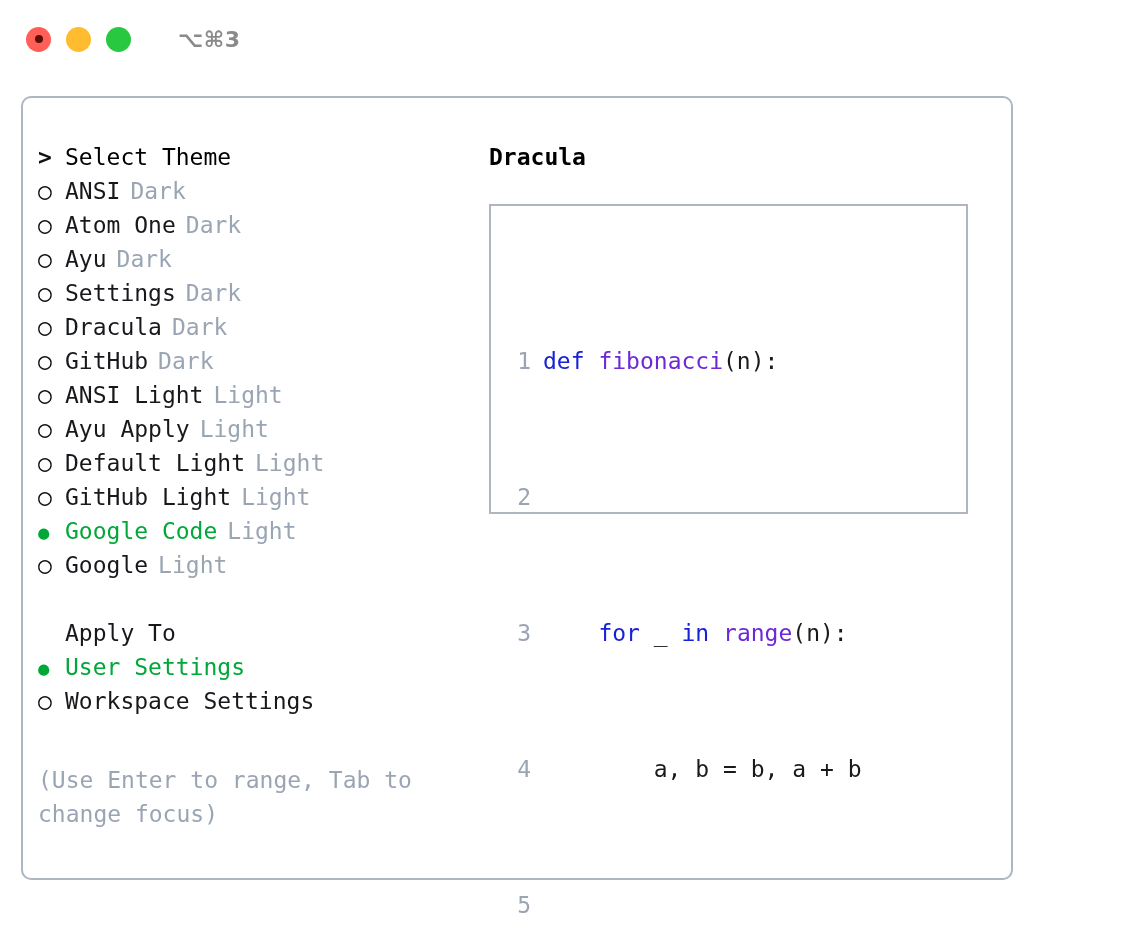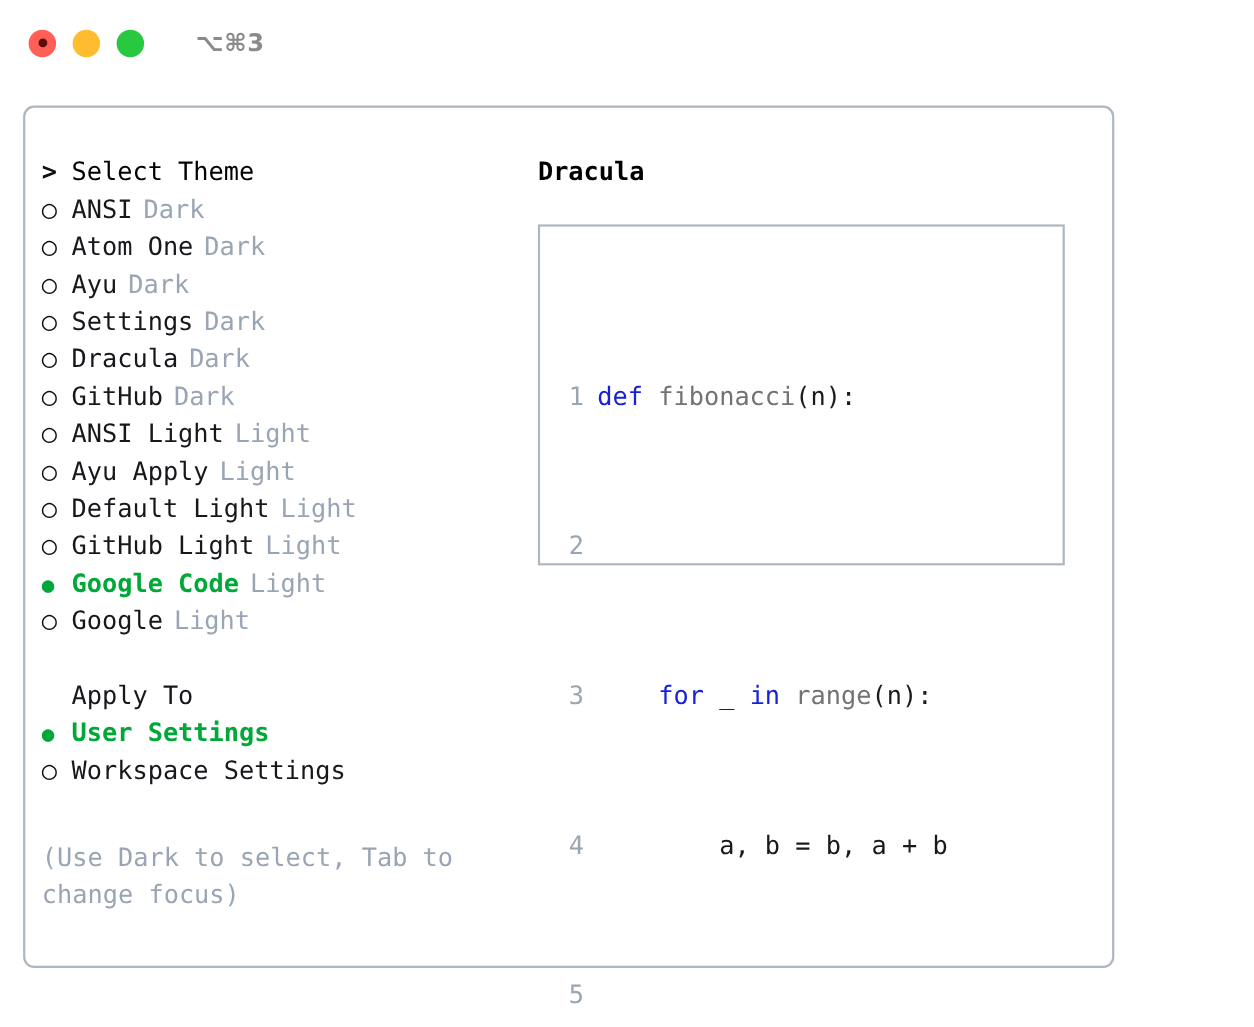--- a/index.html
+++ b/index.html
@@ -129,21 +129,20 @@
 
   .item-label {
     color: #17181c;
   }
   .item-label.is-header {
     font-weight: normal;
     color: #000000;
   }
   .item-label.is-selected {
     color: #00a838;
-    font-weight: bold;
   }
   .item-tag {
     color: #9aa5b4;
     padding-left: 10px;
     text-align: right;
   }
 
   .section-gap { height: 34px; }
 
   .hint-block {
@@ -200,21 +199,21 @@
     width: 26px;
     flex: 0 0 26px;
     text-align: right;
     color: #9aa5b4;
     padding-right: 12px;
   }
   .code-text { white-space: pre; }
 
   
   .tok-kw    { color: #1721d6; }
-  .tok-fn    { color: #737373; }
+  .tok-fn    { color: #6d28d9; }
   .tok-num   { color: #0b6d6d; }
   .tok-plain { color: #1a1a1a; }
 </style>
 </head>
 <body>
 
 <div class="app-window">
 
   <div class="titlebar">
     <div class="traffic-lights">
@@ -319,21 +318,21 @@
           <span class="item-label is-selected">User Settings</span>
         </div>
 
         <div class="list-line">
           <span class="marker marker-empty">○</span>
           <span class="item-label">Workspace Settings</span>
         </div>
       </div>
 
       <div class="hint-block">
-        <div>(Use Dark to select, Tab to</div>
+        <div>(Use Enter to range, Tab to</div>
         <div>change focus)</div>
       </div>
 
       <div class="right-col">
         <div class="preview-title">Dracula</div>
       </div>
 
       <div class="code-panel">
         <div class="code-body">
 

